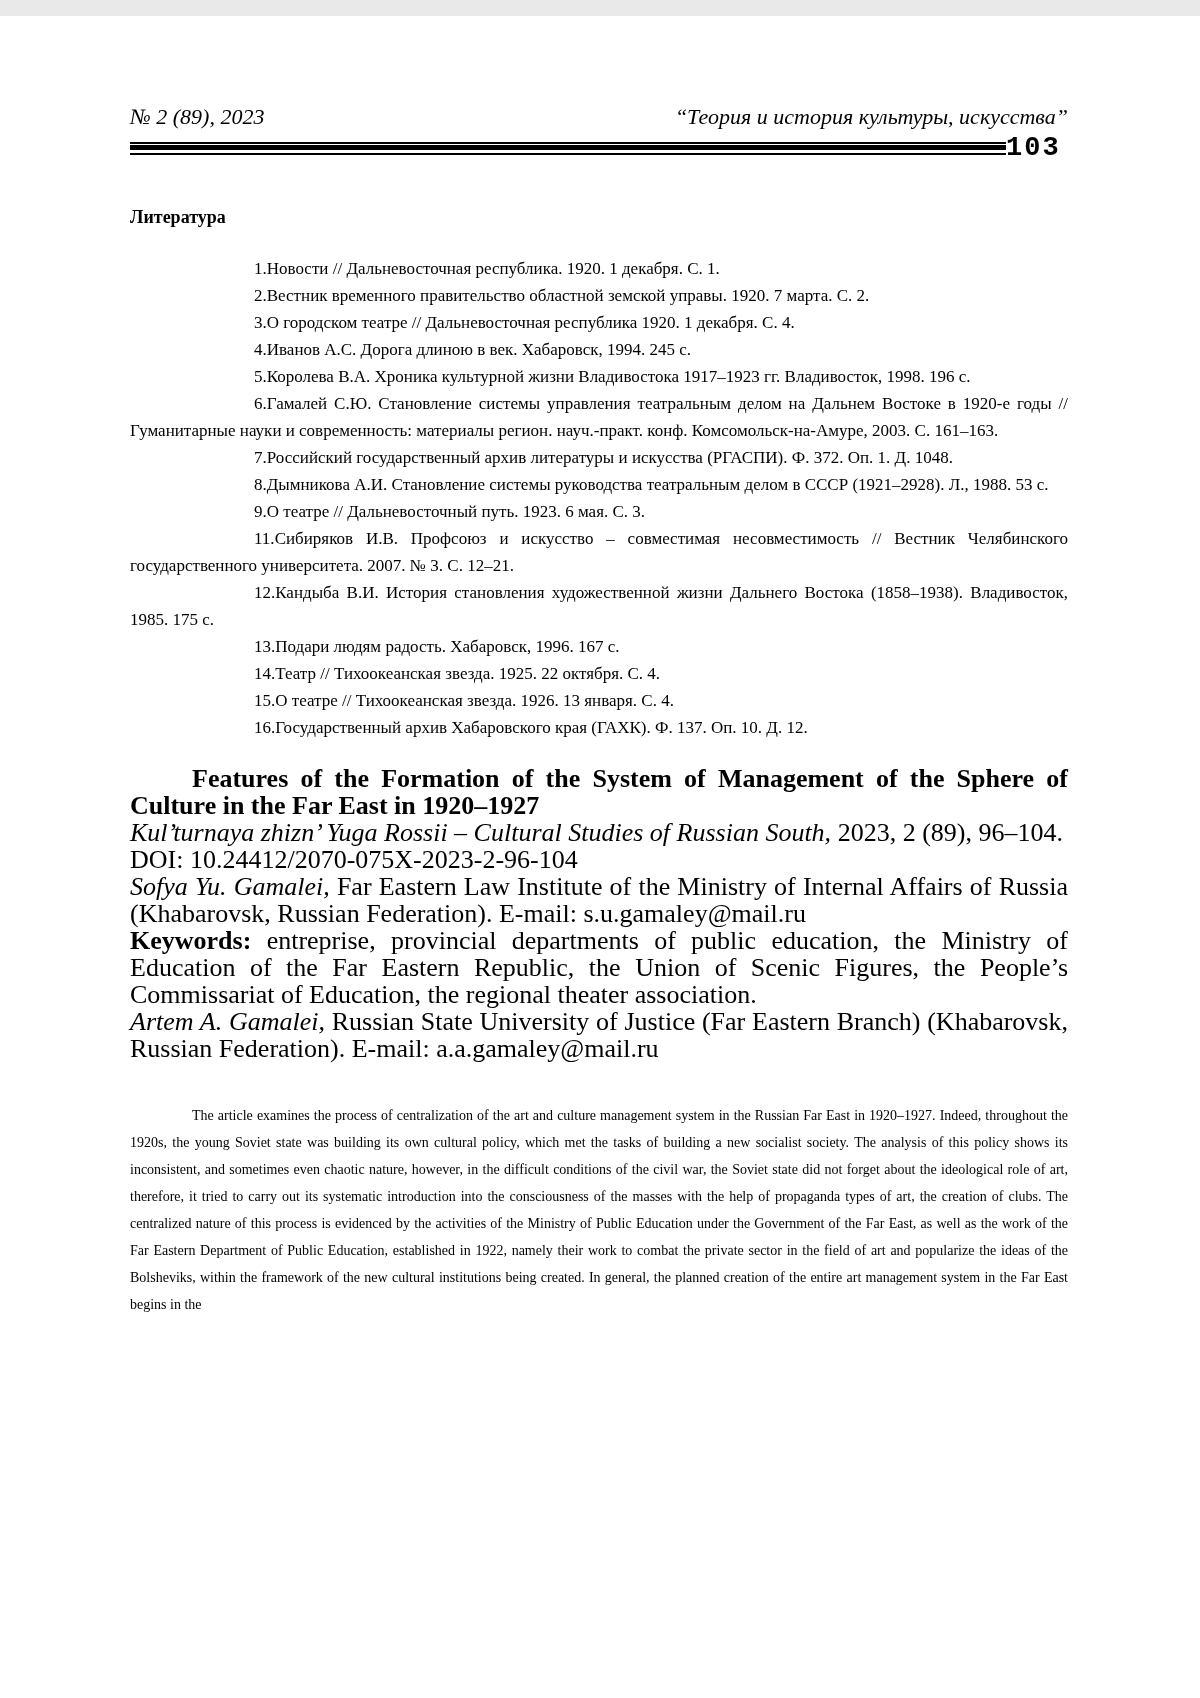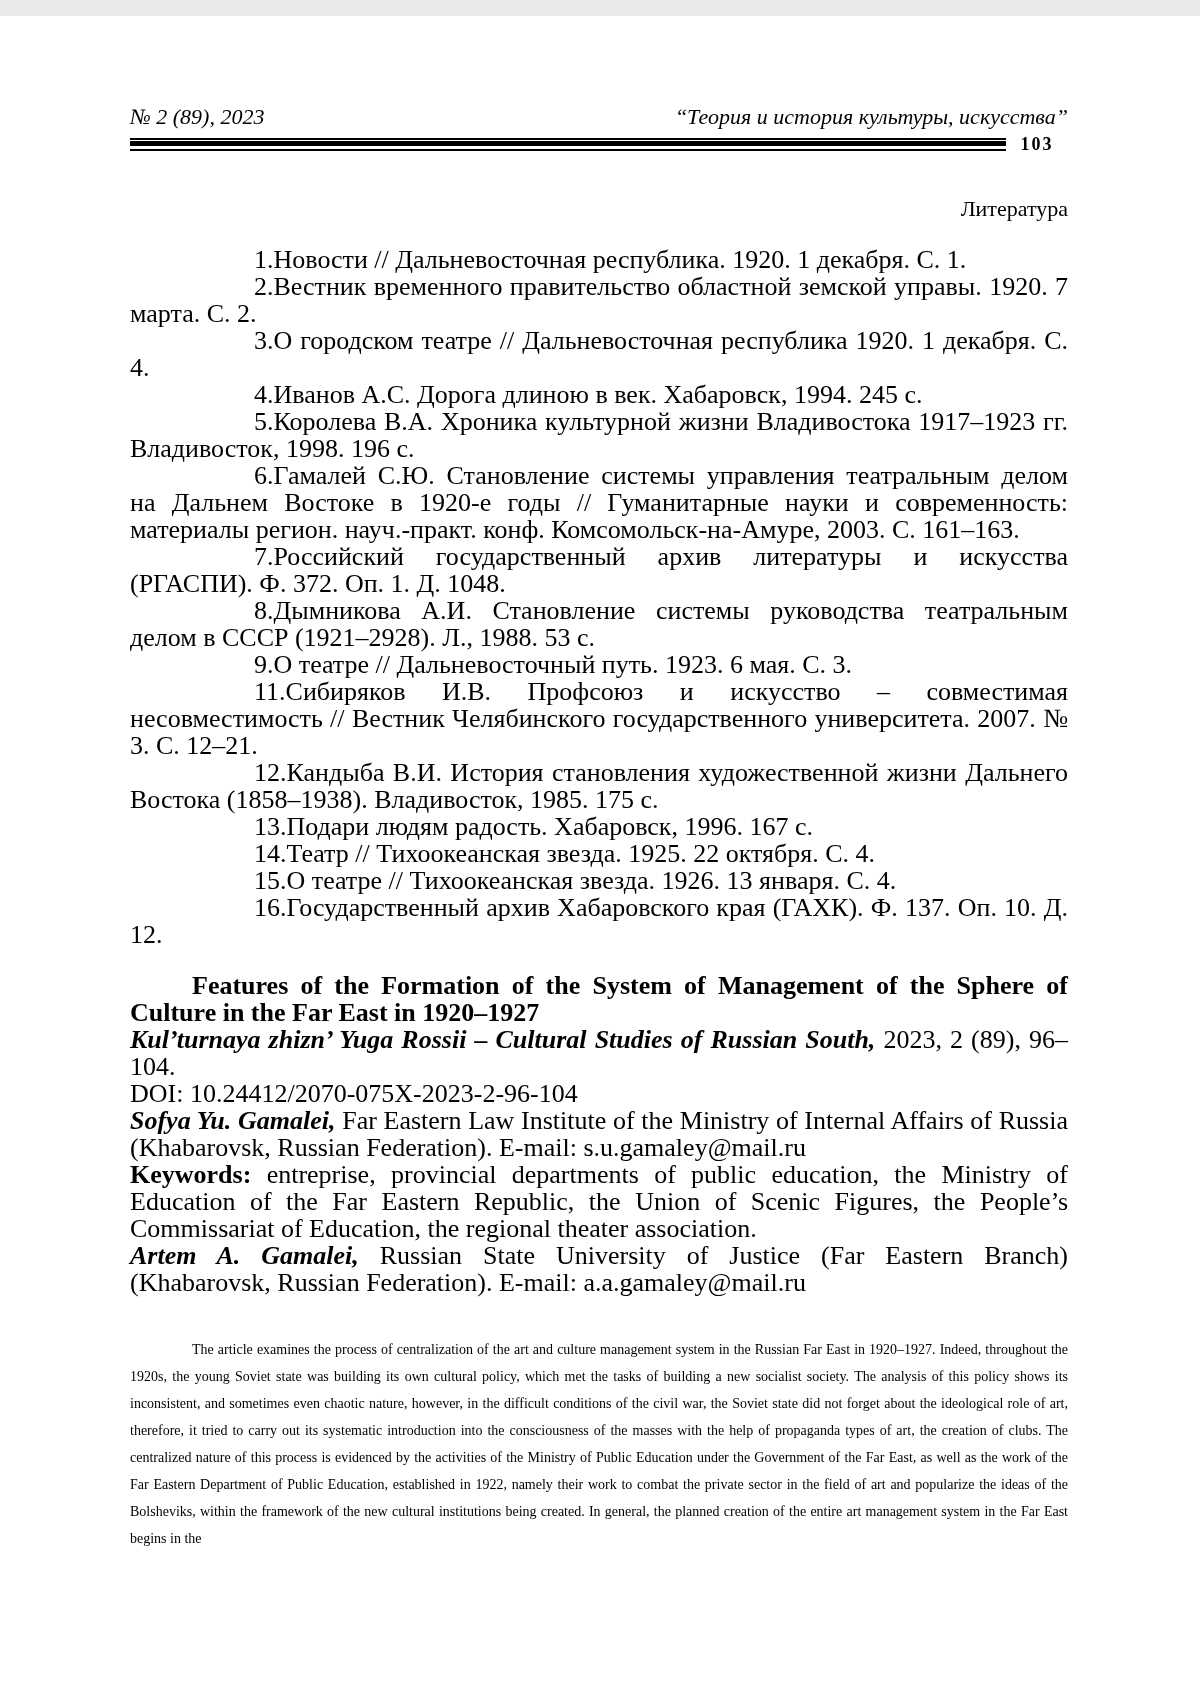--- a/index.html
+++ b/index.html
@@ -27,52 +27,52 @@
     font-size:22px;
     line-height:26px;
   }
   .rule-row { display:flex; align-items:center; margin-top:5px; }
   .rules { flex:1; }
   .rule-thin-top { height:2px; background:#000; }
   .rule-thick    { height:5px; background:#000; margin-top:1px; }
   .rule-thin-bot { height:2px; background:#000; margin-top:3px; }
   .page-num {
     width:62px;
-    text-align:center;
-    font-family:Liberation Serif, serif;
+    text-align:left;
+    font-family:Liberation Mono, monospace;
     font-weight:bold;
-    font-size:18px;
+    font-size:27px;
     letter-spacing:2px;
     line-height:1;
   }
   
   .lit-heading {
     margin-top:42px;
-    text-align:right;
-    font-weight:normal;
-    font-size:22px;
+    text-align:left;
+    font-weight:bold;
+    font-size:18px;
     line-height:27px;
   }
   .refs { margin-top:24px; }
   .ref {
-    font-size:26px;
+    font-size:17px;
     line-height:27px;
     text-align:justify;
     text-indent:62px;
   }
   .ref-num { display:inline-block; min-width:42px; }
   
   .eng-block { margin-top:24px; }
   .eng-block p {
     font-size:26px;
     line-height:27px;
     text-align:justify;
   }
   .eng-title { font-weight:bold; text-indent:62px; }
-  .it { font-style:italic;font-weight:bold; }
+  .it { font-style:italic; }
   .bold { font-weight:bold; }
   
   .abstract {
     margin-top:40px;
     font-size:14px;
     line-height:27px;
     text-align:justify;
     text-indent:62px;
   }
 </style>

